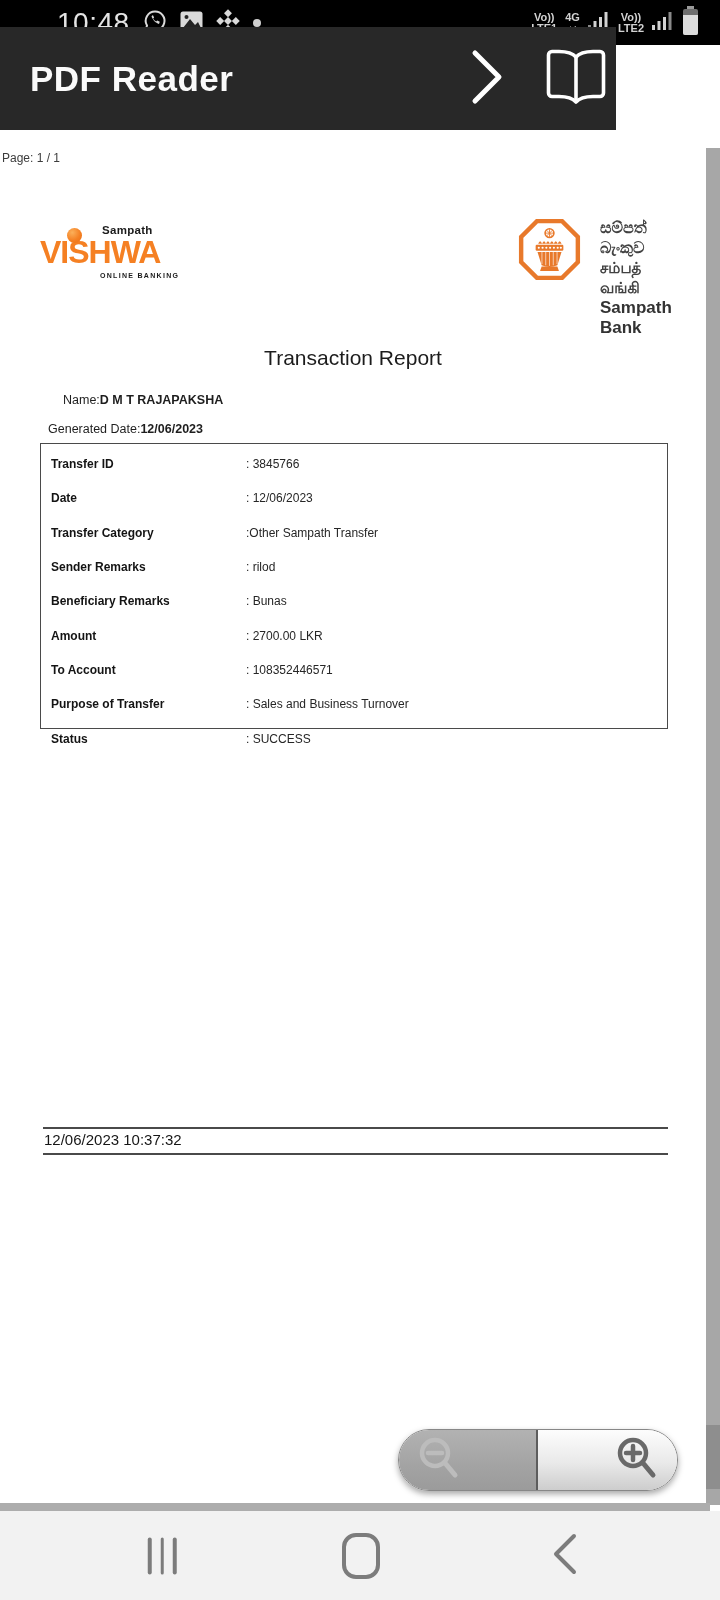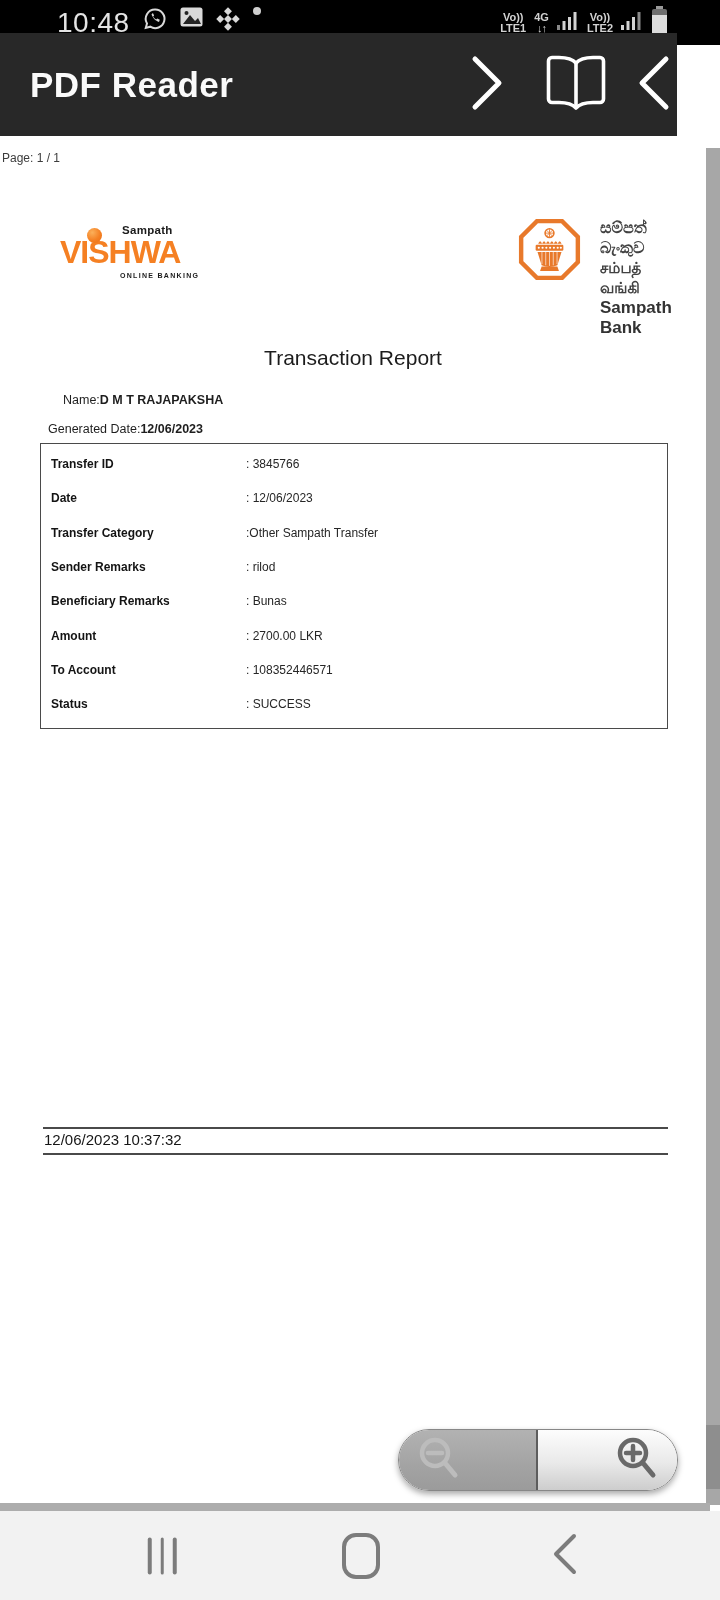--- a/index.html
+++ b/index.html
@@ -3,42 +3,42 @@
 <meta charset="utf-8">
 <style>
   html,body{margin:0;padding:0;background:#000;}
   *{box-sizing:border-box;}
   .screen{position:relative;width:720px;height:1600px;overflow:hidden;background:#fff;
           font-family:"Liberation Sans",sans-serif;}
 
   
   .status-bar{position:absolute;left:0;top:0;width:720px;height:45px;background:#000;
               display:flex;align-items:center;color:#dcdcdc;}
-  .sb-left{display:flex;align-items:flex-start;gap:13px;padding-left:57px;}
+  .sb-left{display:flex;align-items:center;gap:13px;padding-left:57px;}
   .sb-time{font-size:28px;color:#e4e4e4;letter-spacing:0.5px;}
-  .sb-right{margin-left:auto;display:flex;align-items:center;gap:8px;padding-right:52px;}
+  .sb-right{margin-left:auto;display:flex;align-items:center;gap:8px;padding-right:21px;}
   .sim-block{display:flex;flex-direction:column;align-items:center;line-height:11px;}
   .sim-block span{font-size:11px;font-weight:bold;color:#d2d2d2;}
   .arrows{font-size:11px;letter-spacing:-1px;}
   .sb-dot{width:8px;height:8px;border-radius:50%;background:#cfcfcf;}
 
   
-  .app-header{position:absolute;left:0;top:33px;width:677px;height:103px;background:#282828;}
+  .app-header{position:absolute;left:0;top:27px;width:616px;height:103px;background:#282828;}
   .app-title{position:absolute;left:30px;top:50%;transform:translateY(-50%);
              color:#fafafa;font-size:35px;font-weight:bold;letter-spacing:0.5px;}
   .hdr-icon{position:absolute;top:50%;transform:translateY(-50%);cursor:pointer;}
 
   
   .pdf-page{position:absolute;left:0;top:148px;width:560px;height:1357px;background:#fff;}
   .page-gutter{position:absolute;left:706px;top:148px;width:14px;height:1357px;background:#a7a7a7;}
   .v-thumb{position:absolute;left:706px;top:1425px;width:14px;height:64px;background:#8e8e8e;}
   .page-indicator{position:absolute;left:2px;top:3px;font-size:12px;color:#3c3c3c;}
 
   
-  .vishwa{position:absolute;left:60px;top:74px;width:146px;height:68px;}
+  .vishwa{position:absolute;left:40px;top:74px;width:146px;height:68px;}
   .vishwa-top{position:absolute;left:62px;top:2px;font-size:11.5px;font-weight:bold;color:#1b1b1b;letter-spacing:0.3px;}
   .vishwa-main{position:absolute;left:0;top:12px;font-size:32px;font-weight:bold;color:#f58023;letter-spacing:-1px;}
   .vishwa-globe{position:absolute;left:27px;top:6px;width:15px;height:15px;border-radius:50%;
      background:radial-gradient(circle at 35% 30%, #fbb05a 0%, #f58023 55%, #e96f12 100%);}
   .vishwa-sub{position:absolute;left:60px;top:50px;font-size:7px;font-weight:bold;color:#1b1b1b;letter-spacing:1.3px;}
 
   
   .bank-logo{position:absolute;left:518px;top:70px;display:flex;align-items:flex-start;gap:19px;}
   .bank-text{display:flex;flex-direction:column;line-height:20px;}
   .bank-l1{font-size:16px;color:#424242;font-weight:bold;}
@@ -240,20 +240,24 @@
         </div>
         <div class="trow">
           <span class="tlabel">Amount</span>
           <span class="tvalue">: 2700.00 LKR</span>
         </div>
         <div class="trow">
           <span class="tlabel">To Account</span>
           <span class="tvalue">: 108352446571</span>
         </div>
         <div class="trow">
+          <span class="tlabel">Purpose of Transfer</span>
+          <span class="tvalue">: Sales and Business Turnover</span>
+        </div>
+        <div class="trow">
           <span class="tlabel">Status</span>
           <span class="tvalue">: SUCCESS</span>
         </div>
       </div>
 
     <div class="foot-line fl1"></div>
     <div class="foot-ts">12/06/2023 10:37:32</div>
     <div class="foot-line fl2"></div>
   </div>
 

